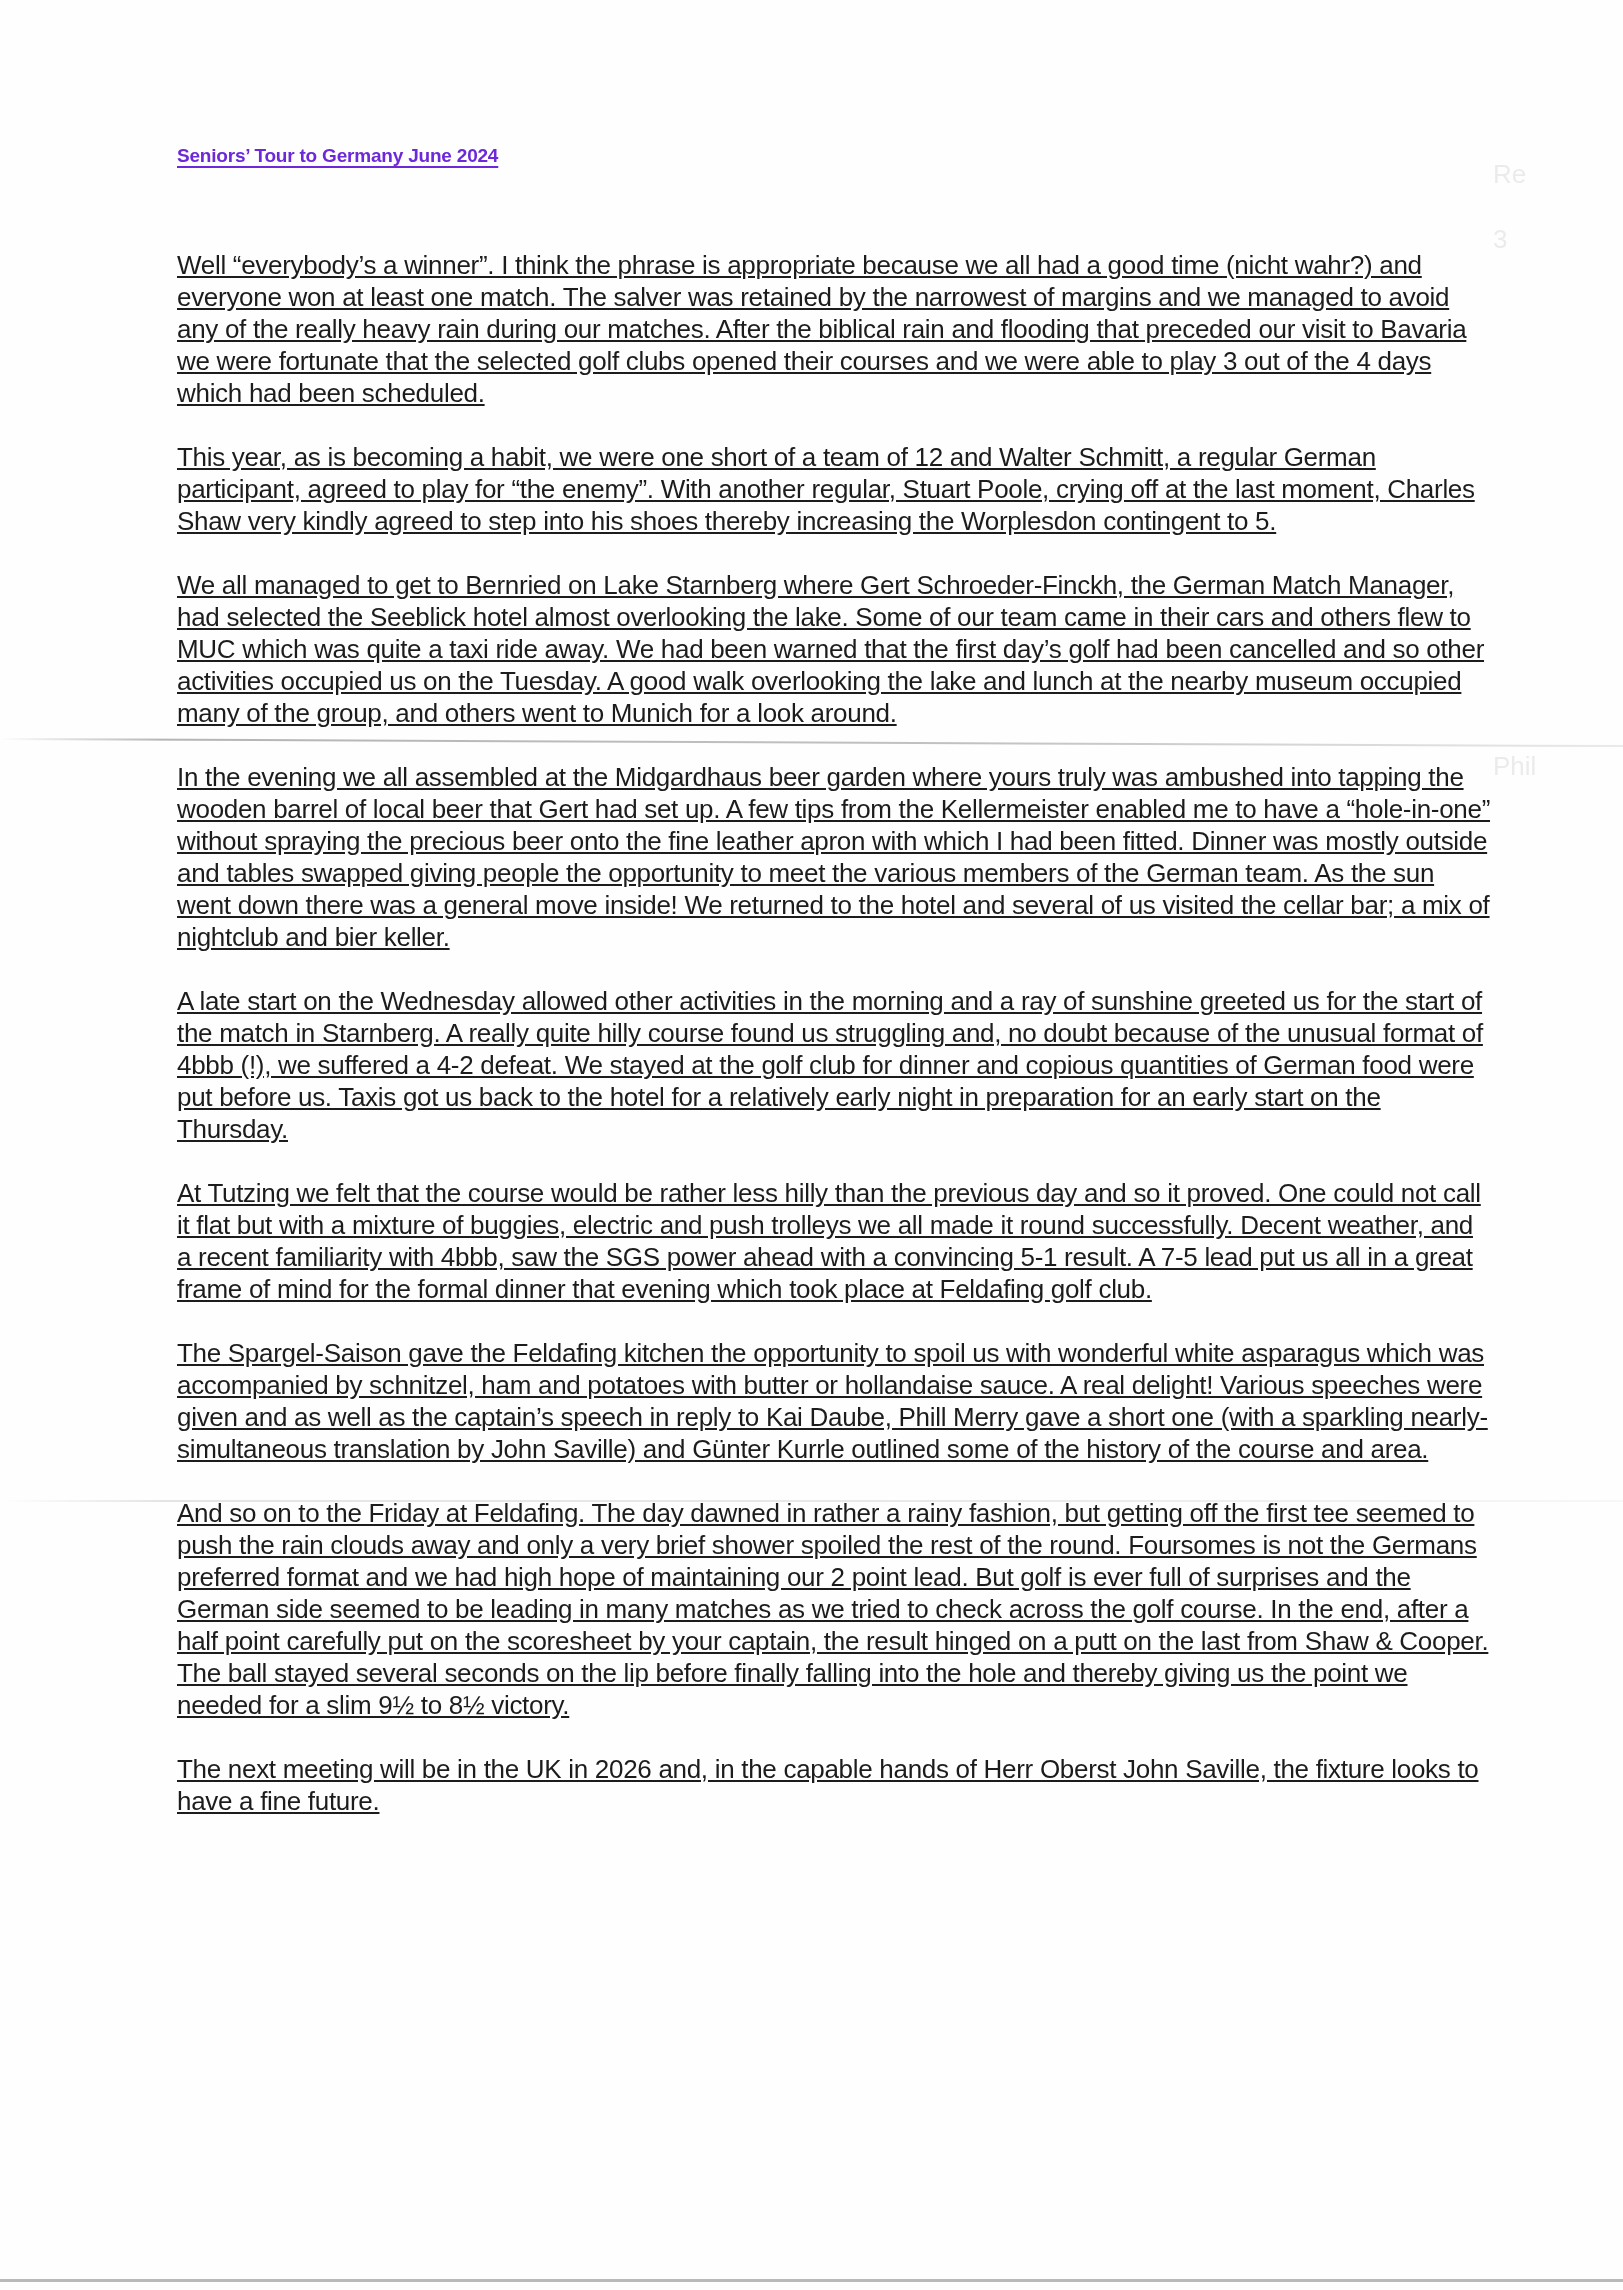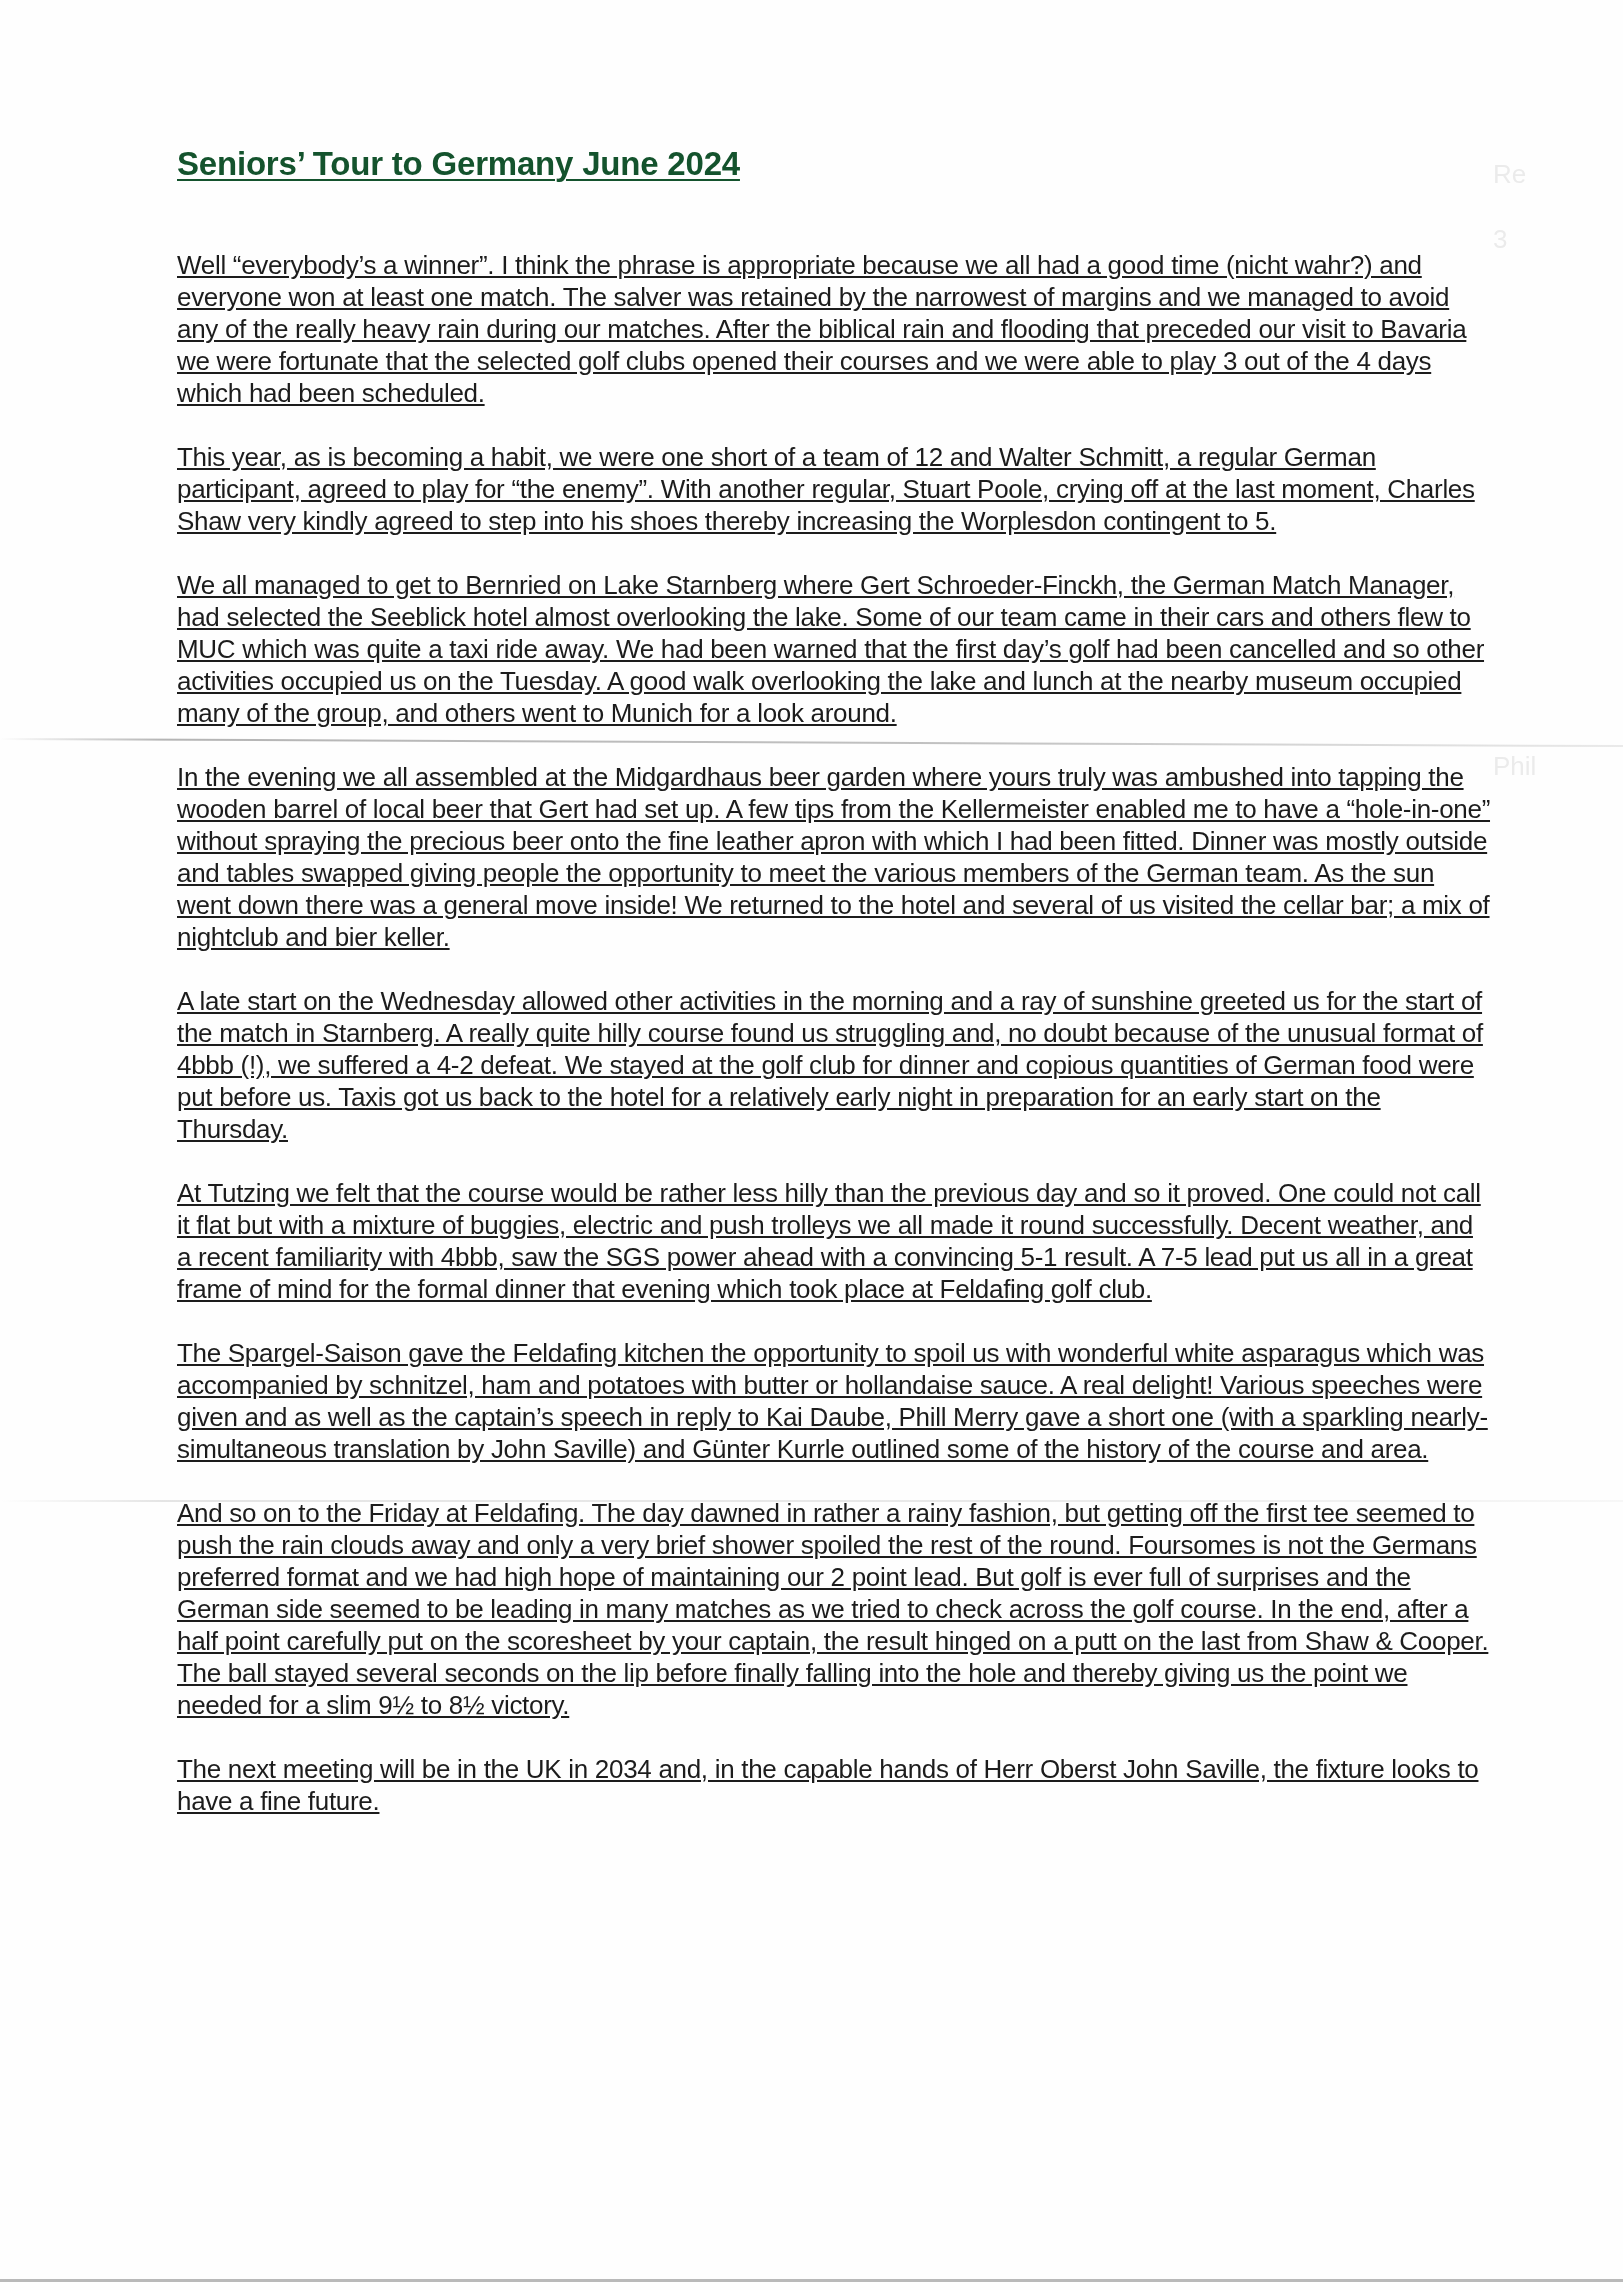--- a/index.html
+++ b/index.html
@@ -19,27 +19,27 @@
       position: absolute;
       left: 0; top: 0;
       width: 1624px;
       height: 2290px;
       background: #fefefe;
     }
     .doc-title {
       position: absolute;
       left: 177px;
       top: 145px;
-      font-size: 33px;
+      font-size: 19px;
       font-weight: bold;
       text-decoration: underline;
       text-decoration-thickness: 2px;
       text-underline-offset: 4px;
       letter-spacing: -0.2px;
-      color: #14532d;
+      color: #6d28d9;
       margin: 0;
     }
     .body-text {
       position: absolute;
       left: 177px;
       top: 249px;
       width: 1313px;
     }
     .para {
       font-size: 26px;
@@ -81,20 +81,20 @@
 
   <div class="body-text">
     <p class="para">Well “everybody’s a winner”.  I think the phrase is appropriate because we all had a good time (nicht wahr?) and everyone won at least one match.  The salver was retained by the narrowest of margins and we managed to avoid any of the really heavy rain during our matches.  After the biblical rain and flooding that preceded our visit to Bavaria we were fortunate that the selected golf clubs opened their courses and we were able to play 3 out of the 4 days which had been scheduled.</p>
     <p class="para">This year, as is becoming a habit, we were one short of a team of 12 and Walter Schmitt, a regular German participant, agreed to play for “the enemy”.  With another regular, Stuart Poole, crying off at the last moment, Charles Shaw very kindly agreed to step into his shoes thereby increasing the Worplesdon contingent to 5.</p>
     <p class="para">We all managed to get to Bernried on Lake Starnberg where Gert Schroeder-Finckh, the German Match Manager, had selected the Seeblick hotel almost overlooking the lake.  Some of our team came in their cars and others flew to MUC which was quite a taxi ride away.  We had been warned that the first day’s golf had been cancelled and so other activities occupied us on the Tuesday.  A good walk overlooking the lake and lunch at the nearby museum occupied many of the group, and others went to Munich for a look around.</p>
     <p class="para">In the evening we all assembled at the Midgardhaus beer garden where yours truly was ambushed into tapping the wooden barrel of local beer that Gert had set up.  A few tips from the Kellermeister enabled me to have a “hole-in-one” without spraying the precious beer onto the fine leather apron with which I had been fitted.  Dinner was mostly outside and tables swapped giving people the opportunity to meet the various members of the German team.  As the sun went down there was a general move inside!  We returned to the hotel and several of us visited the cellar bar; a mix of nightclub and bier keller.</p>
     <p class="para">A late start on the Wednesday allowed other activities in the morning and a ray of sunshine greeted us for the start of the match in Starnberg.  A really quite hilly course found us struggling and, no doubt because of the unusual format of 4bbb (!), we suffered a 4-2 defeat.  We stayed at the golf club for dinner and copious quantities of German food were put before us.  Taxis got us back to the hotel for a relatively early night in preparation for an early start on the Thursday.</p>
     <p class="para">At Tutzing we felt that the course would be rather less hilly than the previous day and so it proved.  One could not call it flat but with a mixture of buggies, electric and push trolleys we all made it round successfully.  Decent weather, and a recent familiarity with 4bbb, saw the SGS power ahead with a convincing 5-1 result.  A 7-5 lead put us all in a great frame of mind for the formal dinner that evening which took place at Feldafing golf club.</p>
     <p class="para">The Spargel-Saison gave the Feldafing kitchen the opportunity to spoil us with wonderful white asparagus which was accompanied by schnitzel, ham and potatoes with butter or hollandaise sauce.  A real delight!  Various speeches were given and as well as the captain’s speech in reply to Kai Daube, Phill Merry gave a short one (with a sparkling nearly-simultaneous translation by John Saville) and Günter Kurrle outlined some of the history of the course and area.</p>
     <p class="para">And so on to the Friday at Feldafing.  The day dawned in rather a rainy fashion, but getting off the first tee seemed to push the rain clouds away and only a very brief shower spoiled the rest of the round.  Foursomes is not the Germans preferred format and we had high hope of maintaining our 2 point lead.  But golf is ever full of surprises and the German side seemed to be leading in many matches as we tried to check across the golf course.  In the end, after a half point carefully put on the scoresheet by your captain, the result hinged on a putt on the last from Shaw &amp; Cooper.  The ball stayed several seconds on the lip before finally falling into the hole and thereby giving us the point we needed for a slim 9½ to 8½ victory.</p>
-    <p class="para">The next meeting will be in the UK in 2034 and, in the capable hands of Herr Oberst John Saville, the fixture looks to have a fine future.</p>
+    <p class="para">The next meeting will be in the UK in 2026 and, in the capable hands of Herr Oberst John Saville, the fixture looks to have a fine future.</p>
   </div>
 
   <div class="scan-line fold1"></div>
   <div class="scan-line fold2"></div>
   <div class="scan-line bottom"></div>
 </div>
 
 
 </body></html>

